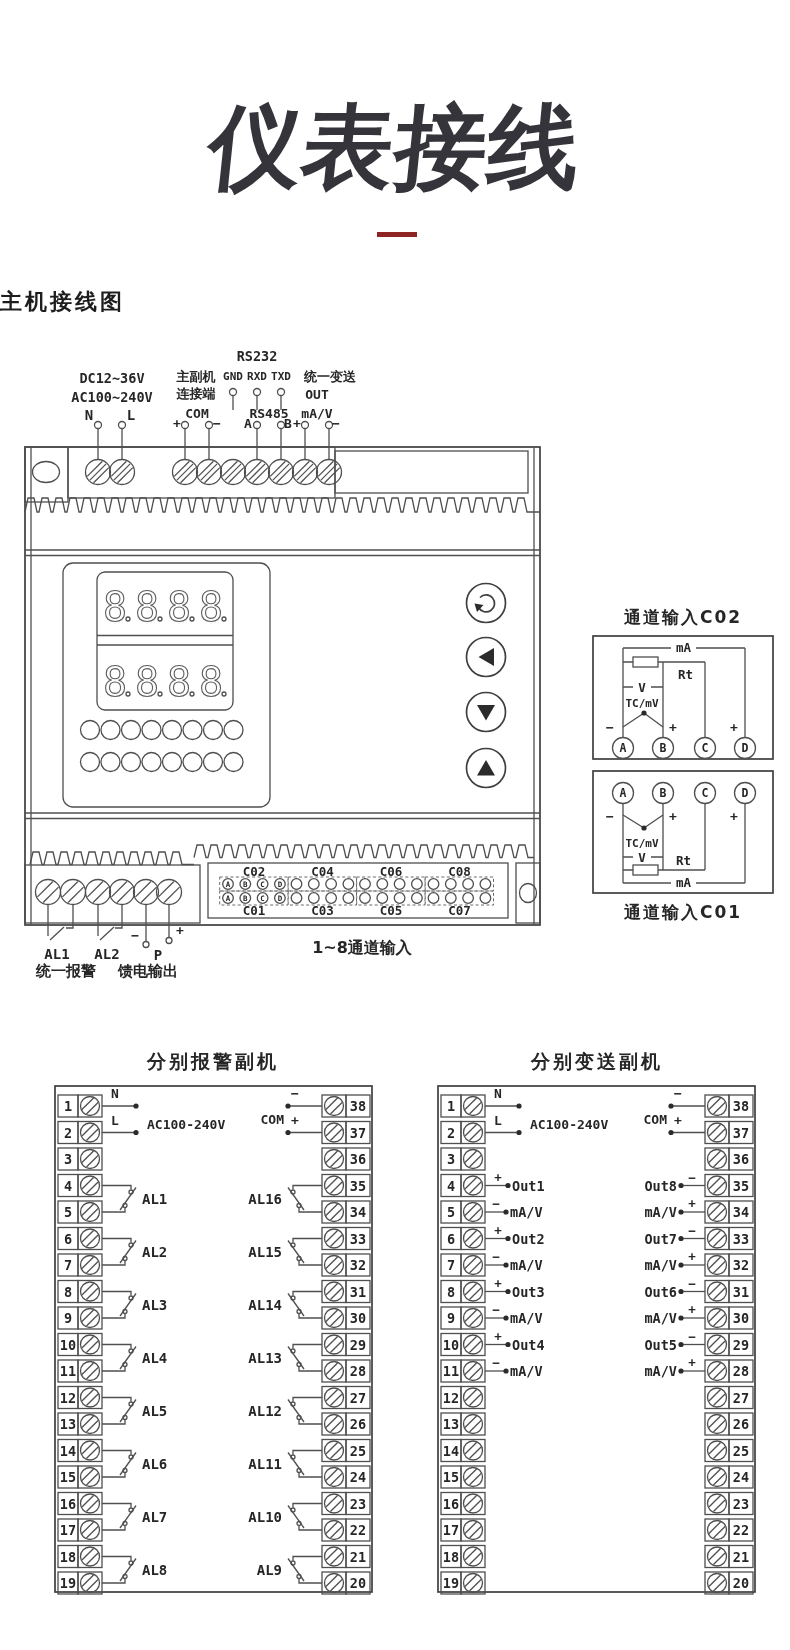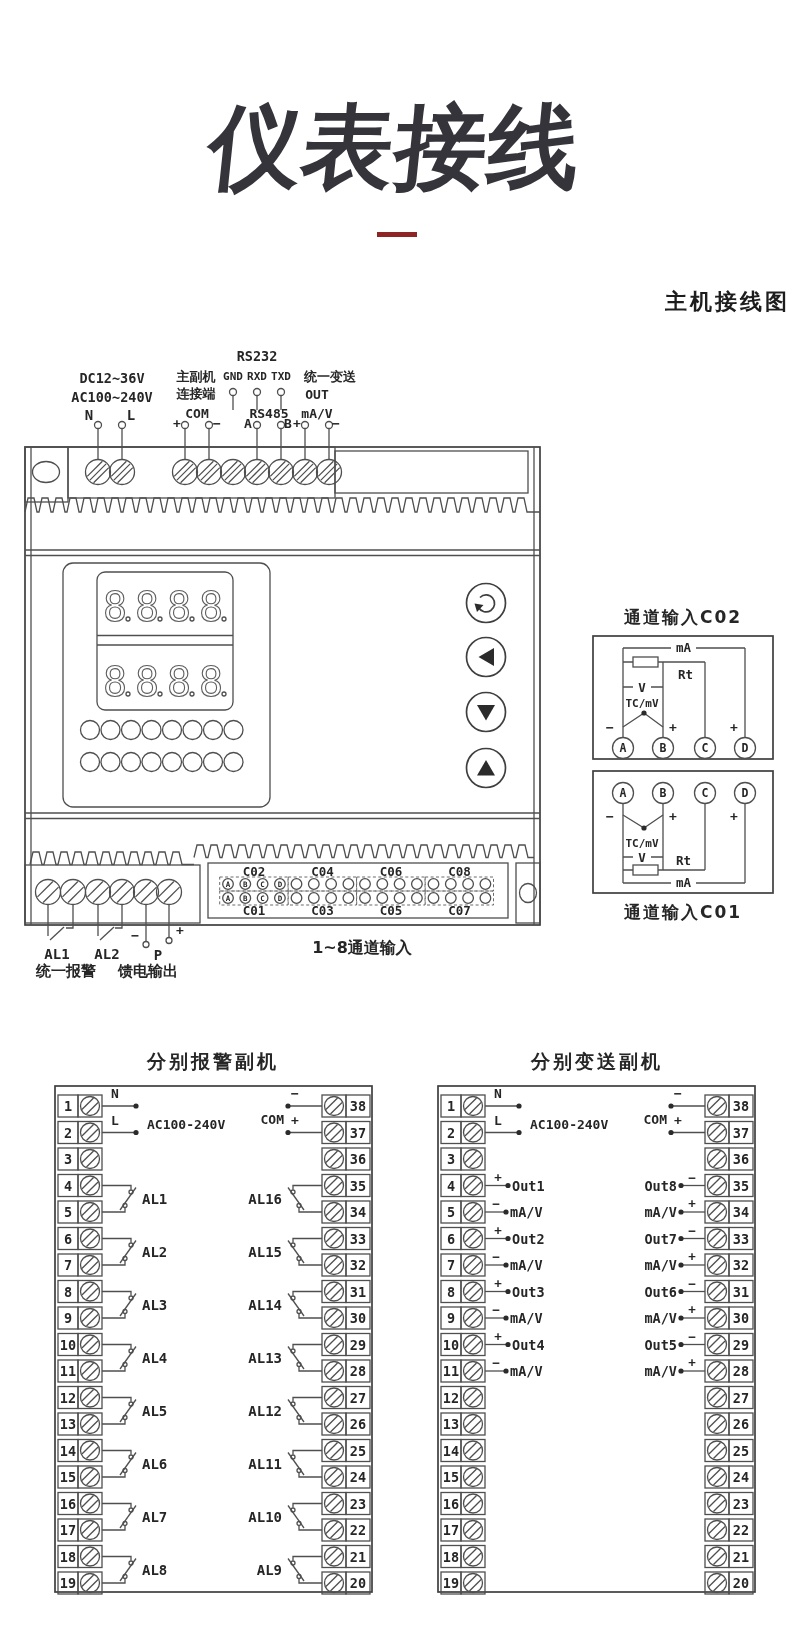--- a/index.html
+++ b/index.html
@@ -1,21 +1,21 @@
 <!DOCTYPE html>
 <html><head>
 <meta charset="utf-8">
 <style>
   html,body{margin:0;padding:0;background:#fff;}
   body{width:790px;height:1650px;position:relative;font-family:"DejaVu Sans",sans-serif;overflow:hidden;}
   .page-title{position:absolute;top:86px;left:0;width:790px;text-align:center;
     font-size:92px;font-weight:900;color:#34343a;letter-spacing:1px;
     transform:skewX(-6deg);margin:0;font-family:"DejaVu Sans",sans-serif;}
   .accent-bar{position:absolute;top:232px;left:377px;width:40px;height:5px;background:#8e2424;}
-  .sub-title{position:absolute;top:287px;left:0;width:790px;text-align:right;
+  .sub-title{position:absolute;top:287px;left:0;width:790px;text-align:left;
     font-size:22px;font-weight:600;color:#1d1d1d;letter-spacing:3px;}
   svg{position:absolute;left:0;}
   #main-svg{top:330px;}
   #bottom-svg{top:990px;}
   .ln{stroke:#4f4f4f;fill:none;stroke-width:1.3px;}
   .ln2{stroke:#3f3f3f;fill:none;stroke-width:1.7px;}
   .txt{fill:#262626;font-family:"DejaVu Sans Mono",monospace;font-weight:bold;stroke:none;}
   .cjk{fill:#262626;font-family:"DejaVu Sans",sans-serif;font-weight:bold;stroke:none;}
   .seg{fill:none;stroke:#5d5d5d;stroke-width:1.1px;font-family:"DejaVu Sans Mono",monospace;}
   .dot{fill:#2b2b2b;stroke:none;}

